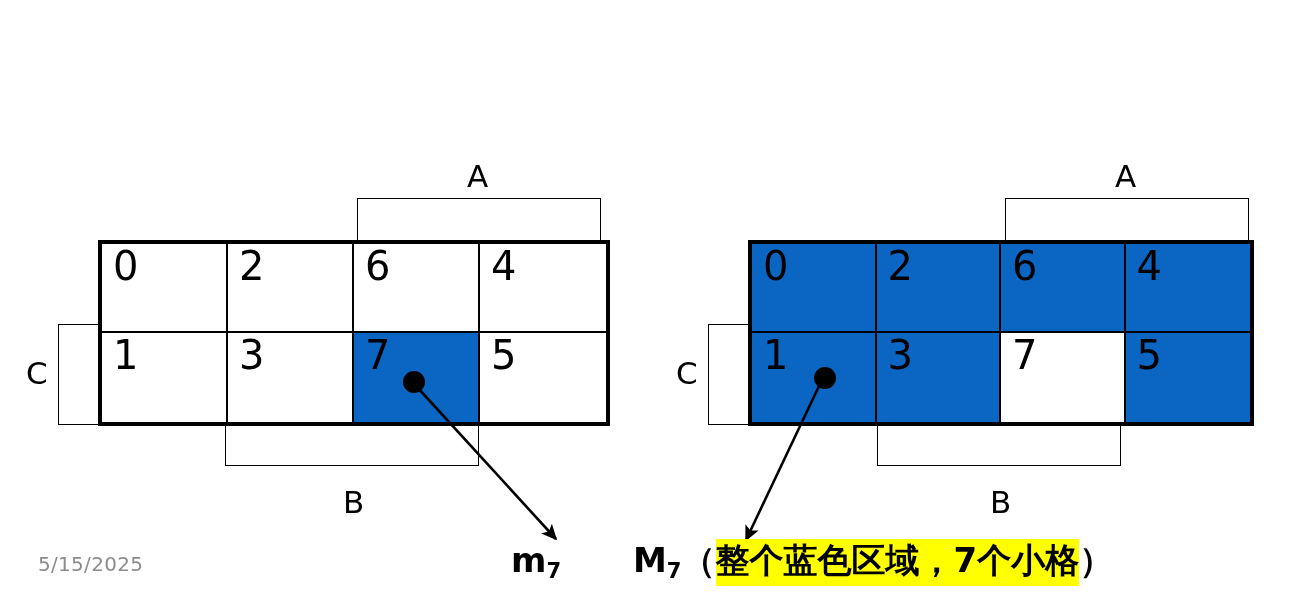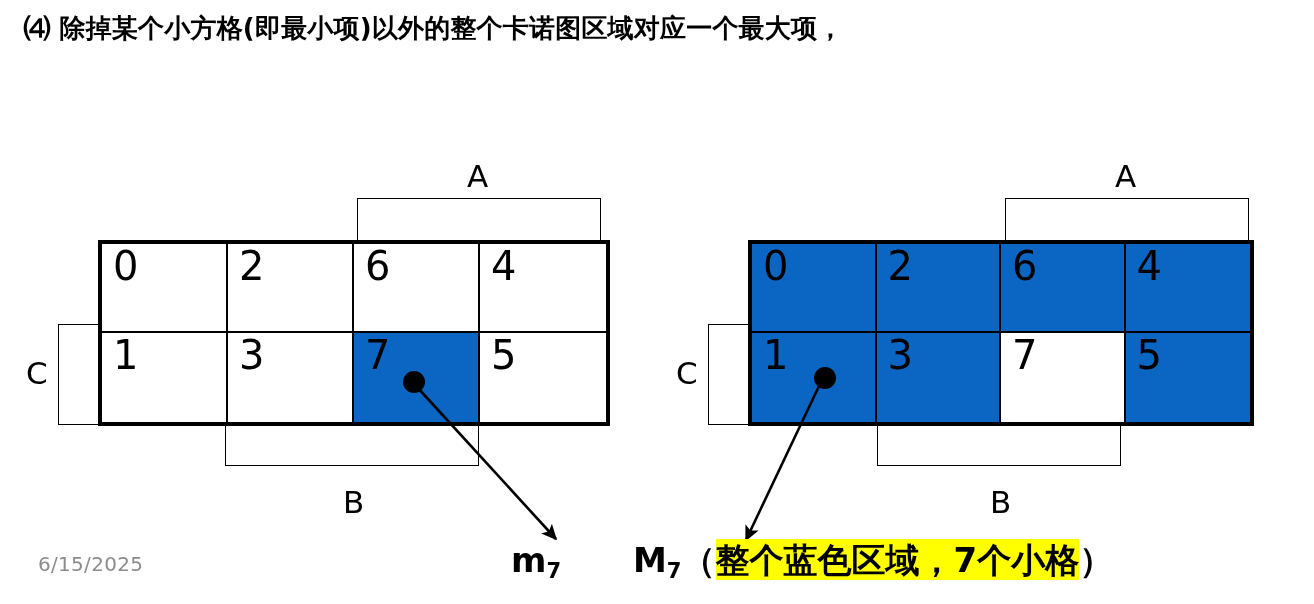--- a/index.html
+++ b/index.html
@@ -115,39 +115,38 @@
   }
   .caption sub {
     font-size: 0.62em;
     vertical-align: baseline;
     position: relative;
     top: 0.27em;
     font-weight: bold;
   }
   .hl {
     background: #FFFF00;
-    padding: 1px 0 0 0;
+    padding: 1px 0 6px 0;
   }
 
   
   .date-stamp {
     position: absolute;
     left: 38px;
     top: 552px;
     font-size: 20px;
     color: #8c8c8c;
     font-family: "DejaVu Sans", "Liberation Sans", sans-serif;
     letter-spacing: 0.3px;
   }
 </style>
 </head>
 <body>
 
 <div class="heading">
-  <span class="heading-line">⑷ 除掉某个小方格(即最小项)以外的整个卡诺图区域对应一个最大项，</span>
 </div>
 
 <div class="kmap">
 
   <div class="bracket top" style="left:357px; top:198px; width:244px; height:44px;"></div>
   <div class="var-label" style="left:467px; top:161px;">A</div>
 
   <div class="bracket left" style="left:58px; top:324px; width:42px; height:101px;"></div>
   <div class="var-label" style="left:26px; top:358px;">C</div>
 
@@ -236,13 +235,13 @@
 </svg>
 
 <div class="caption" style="left:511px; top:543px;">
   <span>m</span><sub>7</sub>
 </div>
 
 <div class="caption" style="left:633px; top:543px;">
   <span>M</span><sub>7</sub><span>（</span><span class="hl">整个蓝色区域，7个小格</span><span>）</span>
 </div>
 
-<div class="date-stamp">6/15/2025</div>
+<div class="date-stamp">5/15/2025</div>
 
 </body></html>

